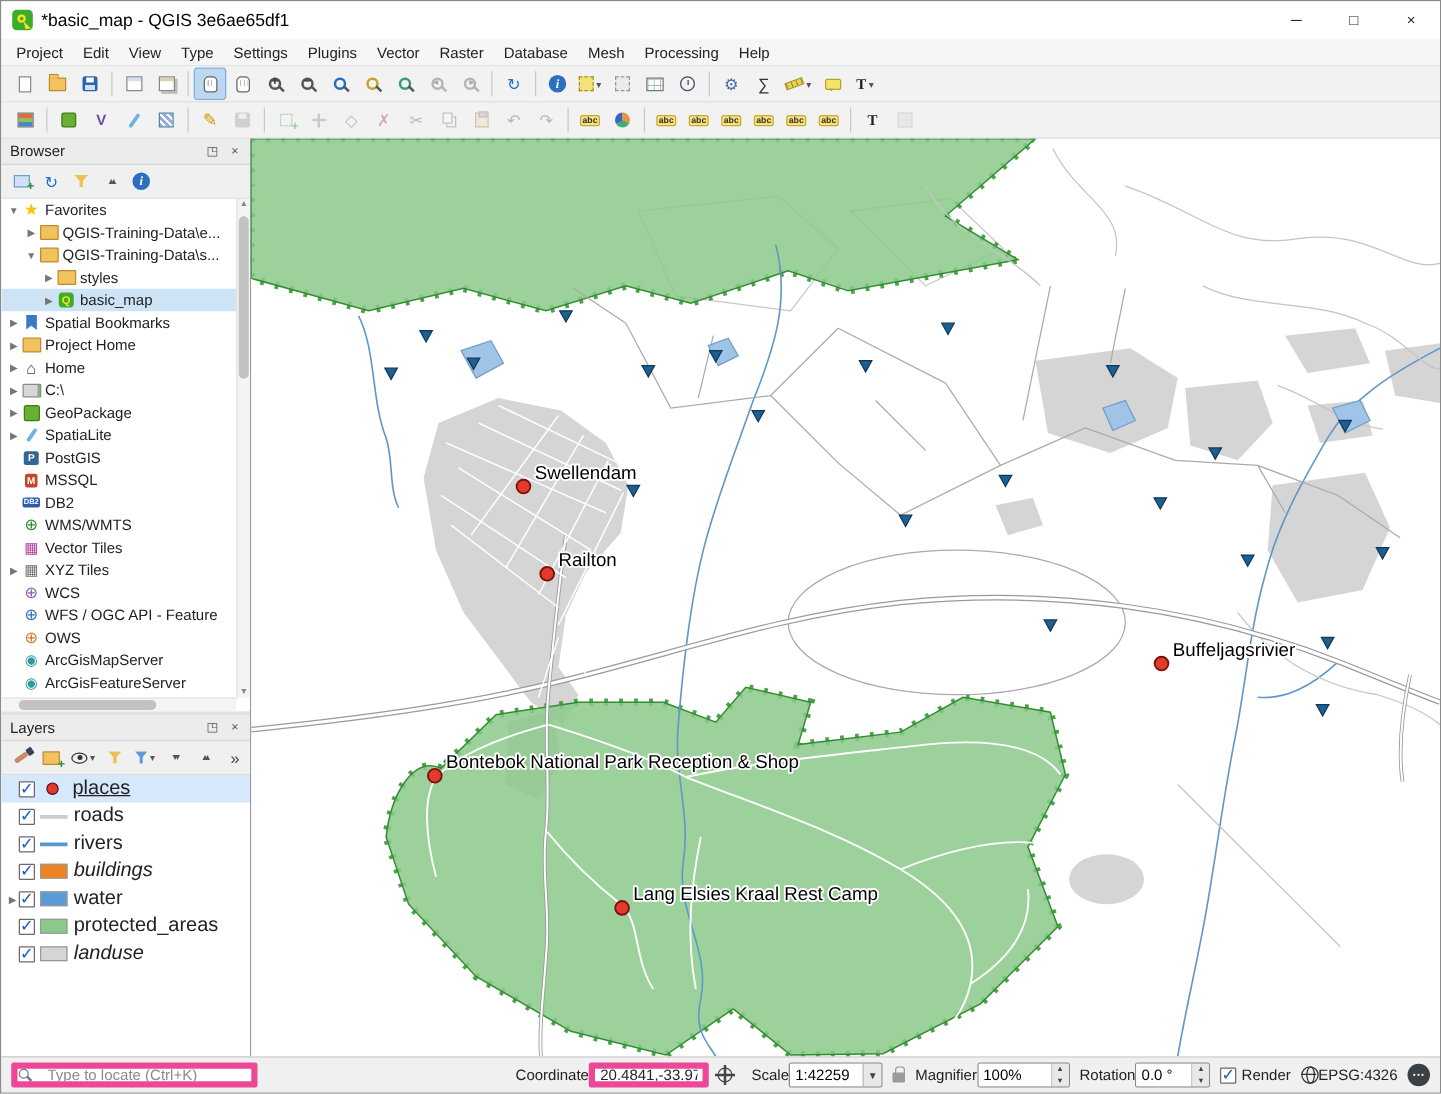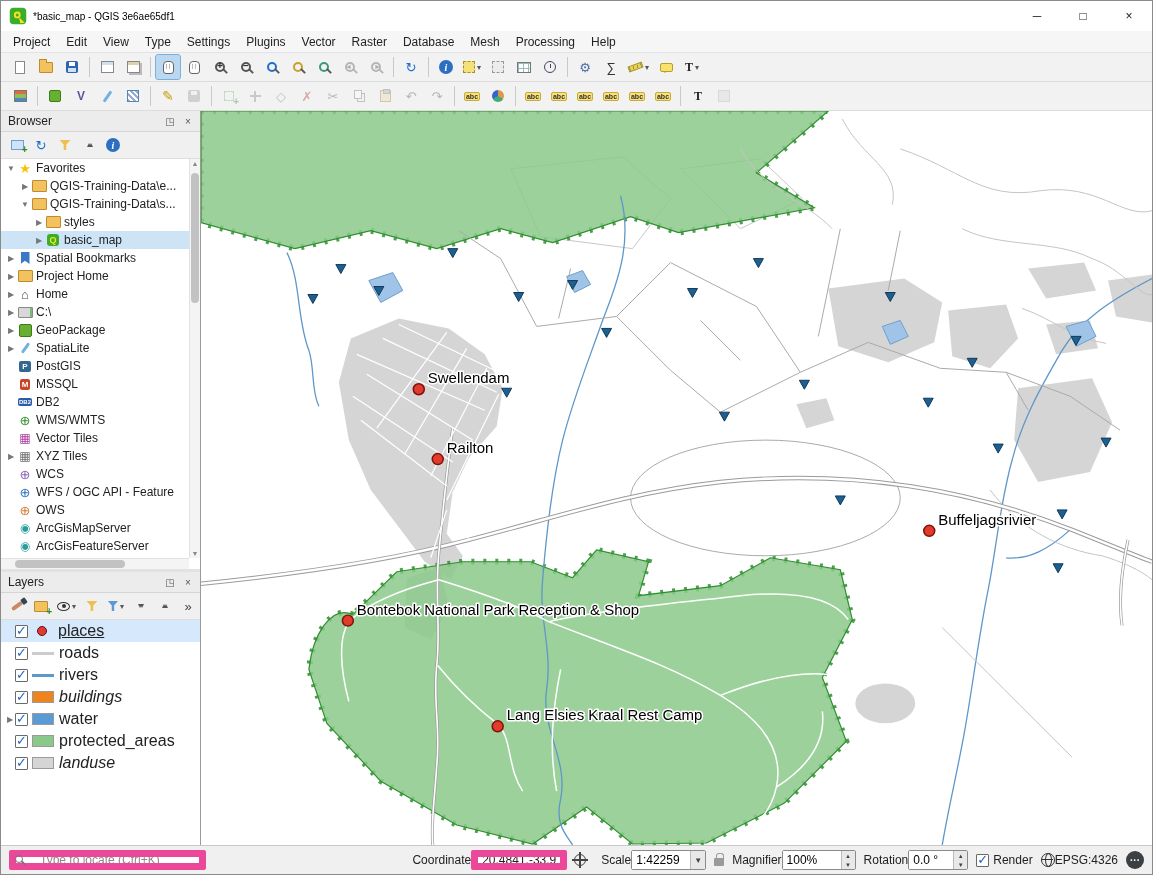--- a/index.html
+++ b/index.html
@@ -3,21 +3,21 @@
 <meta charset="utf-8">
 <style>
   * { box-sizing: border-box; margin: 0; padding: 0; }
   html,body { width:1153px; height:875px; }
   body { font-family:"Liberation Sans","DejaVu Sans",sans-serif; font-size:12px; color:#222; background:#fff; }
   .win { width:1153px; height:875px; border:1px solid #8a8a8a; display:flex; flex-direction:column; overflow:hidden; background:#f0f0f0; }
 
   
   .titlebar { height:30px; background:#fff; display:flex; align-items:center; flex:none; }
   .titlebar .logo { margin:0 6px 0 8px; display:flex; }
-  .titlebar .title { font-size:10px; color:#000; }
+  .titlebar .title { font-size:14px; color:#000; }
   .titlebar .spacer { flex:1; }
   .win-btn { width:46px; height:30px; display:flex; align-items:center; justify-content:center; font-size:12px; color:#222; }
 
   
   .menubar { height:22px; background:#f6f6f6; border-bottom:1px solid #e3e3e3; display:flex; align-items:center; padding-left:4px; flex:none; }
   .menu-item { padding:3px 8px; font-size:12px; color:#222; }
 
   
   .toolbar { height:29px; background:#f2f2f2; border-bottom:1px solid #dcdcdc; display:flex; align-items:center; padding-left:6px; flex:none; }
   .tb-btn { height:24px; min-width:24px; padding:0 3px; display:flex; align-items:center; justify-content:center; border-radius:2px; margin:0 1px; }
@@ -167,21 +167,21 @@
   .road-fill2 { fill:none; stroke:#fff; stroke-width:1.6; }
   .park-road { fill:none; stroke:#fff; stroke-width:1.5; }
   .waterpoly { fill:#9fc4e8; stroke:#6f9fc8; stroke-width:1; }
   .watertri { fill:var(--c-water_marker); stroke:#0d3a5c; stroke-width:1; }
   .place-marker { stroke-width:1.5; }
   .place-label { font:15px "Liberation Sans","DejaVu Sans",sans-serif; fill:#000; stroke:#fff; stroke-width:3; paint-order:stroke; stroke-linejoin:round; }
 
   
   .statusbar { height:29px; background:#f0f0f0; border-top:1px solid #c8c8c8; display:flex; align-items:center; padding:0 8px; gap:8px; flex:none; }
   .sb-label { font-size:12px; color:#222; }
-  .sb-input { height:20px; border:7px solid #ec4899; border-radius:2px; background:#fff; font:12px "Liberation Sans",sans-serif; padding:0 4px; color:#222; }
+  .sb-input { height:20px; border:5px solid #ec4899; border-radius:2px; background:#fff; font:12px "Liberation Sans",sans-serif; padding:0 4px; color:#222; }
   .locate-wrap { position:relative; }
   .locate-input { width:197px; padding-left:24px; color:#222; }
   .locate-input::placeholder { color:#8a8a8a; }
   .mag-glass { position:absolute; left:6px; top:5px; width:8px; height:8px; border:1.5px solid #777; border-radius:50%; }
   .mag-glass::after { content:""; position:absolute; width:5px; height:1.5px; background:#777; transform:rotate(45deg); right:-4px; bottom:-1px; }
   .coord-input { width:96px; text-align:center; }
   .combo { display:flex; height:20px; border:1px solid #8a8a8a; border-radius:2px; background:#fff; align-items:stretch; }
   .combo input { border:none; outline:none; font:12px "Liberation Sans",sans-serif; padding:0 4px; width:58px; }
   .combo .caret-btn { width:15px; display:flex; align-items:center; justify-content:center; font-size:8px; color:#444; background:#e8e8e8; border-left:1px solid #bbb; }
   .spin { display:flex; flex-direction:column; width:14px; border-left:1px solid #bbb; }

